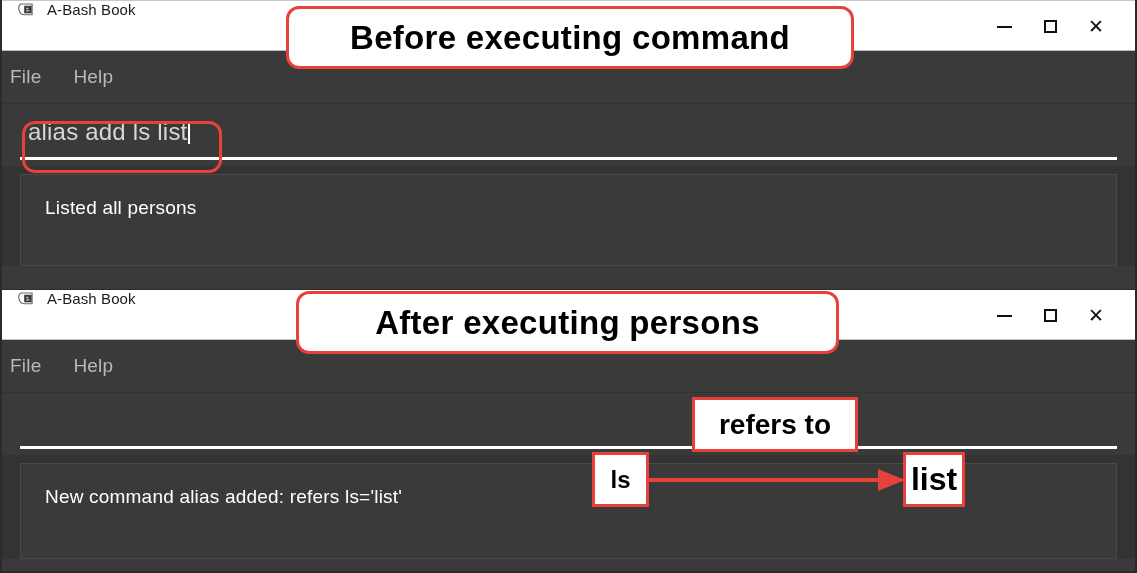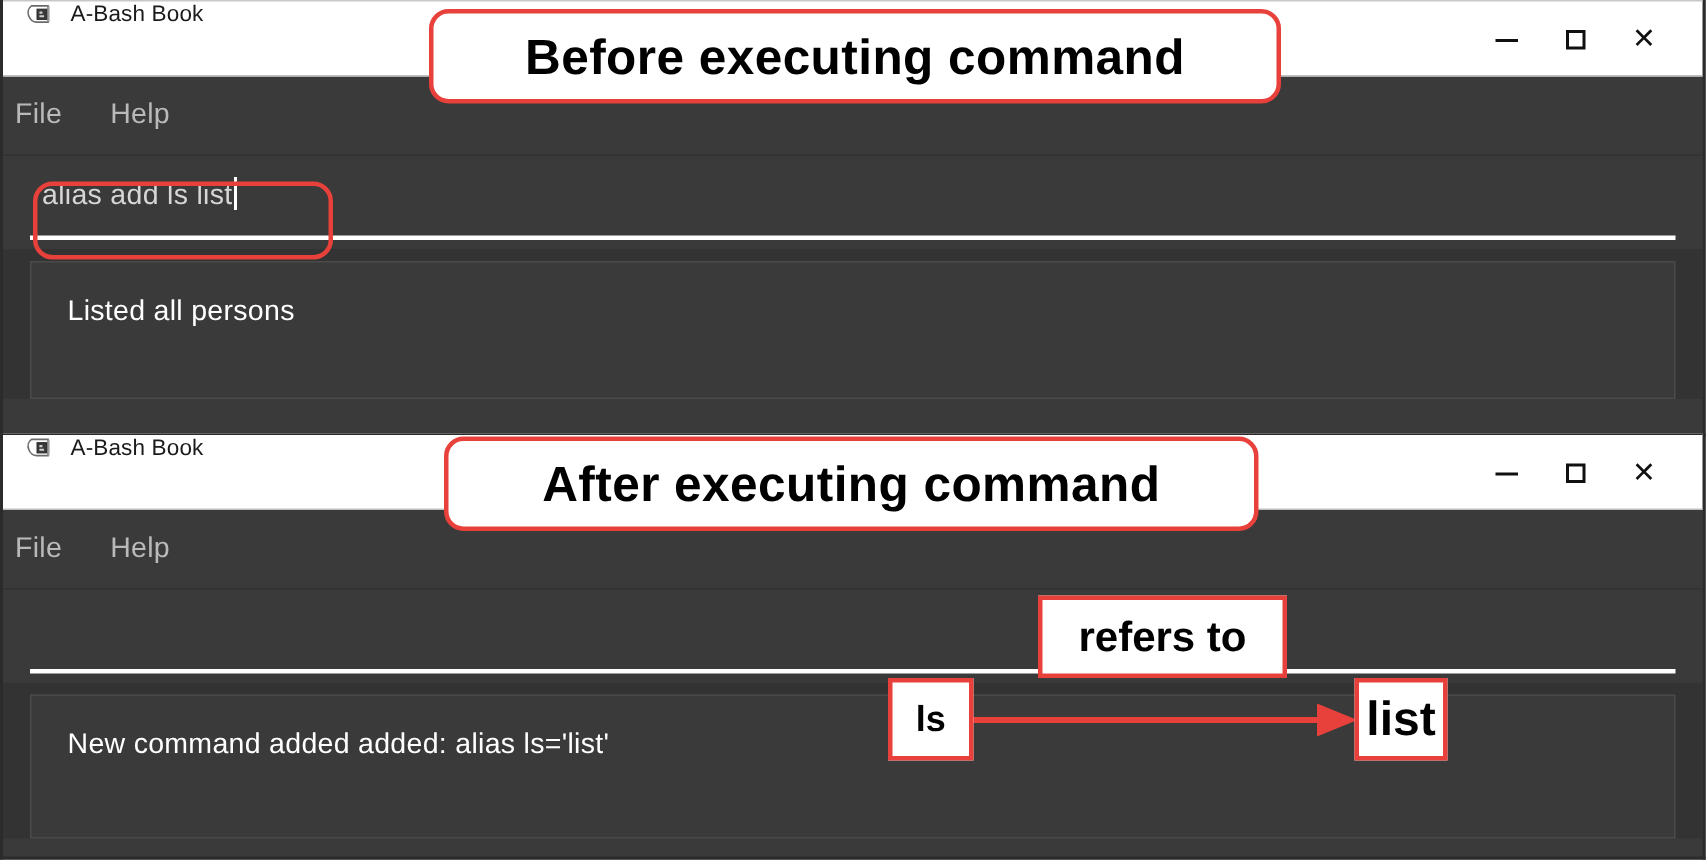--- a/index.html
+++ b/index.html
@@ -121,21 +121,21 @@
   .cmd-region {
     position: relative;
     height: 62px;
     background: #3a3a3a;
     border-top: 1px solid #323232;
   }
   .cmd-input {
     position: absolute;
     left: 26px;
     top: 14px;
-    font-size: 19px;
+    font-size: 24px;
     color: #d6d6d6;
     letter-spacing: 0.2px;
     white-space: nowrap;
   }
   .caret {
     display: inline-block;
     width: 2px;
     height: 22px;
     background: #ffffff;
     vertical-align: -4px;
@@ -303,29 +303,29 @@
 
   <div class="cmd-region">
     <div class="cmd-input">
       <span></span>
     </div>
     <div class="cmd-underline"></div>
   </div>
 
   <div class="result-wrap">
     <div class="result-box" id="result-after">
-      <span class="result-text">New command added added: alias ls='list'</span>
+      <span class="result-text">New command alias added: refers ls='list'</span>
     </div>
   </div>
 
 </div>
 
 <div class="callout rounded" id="callout-before">Before executing command</div>
 
-<div class="callout rounded" id="callout-after">After executing command</div>
+<div class="callout rounded" id="callout-after">After executing persons</div>
 
 <div class="callout rounded" id="callout-input-highlight"></div>
 
 <div class="callout" id="callout-refers-to">refers to</div>
 
 <div class="callout" id="callout-ls">ls</div>
 
 <div class="callout" id="callout-list">list</div>
 
 <svg id="annotation-arrow" viewBox="0 0 280 28">

